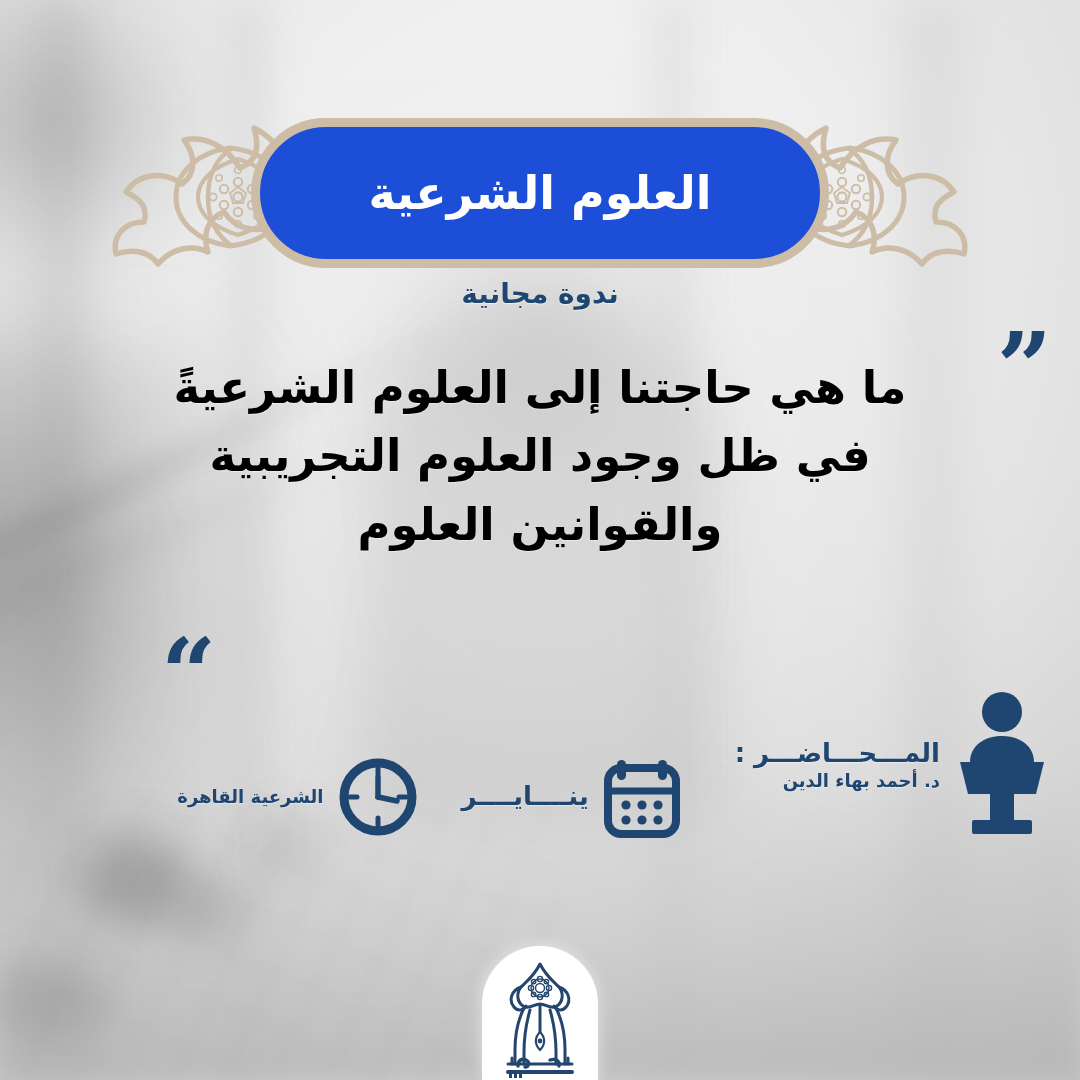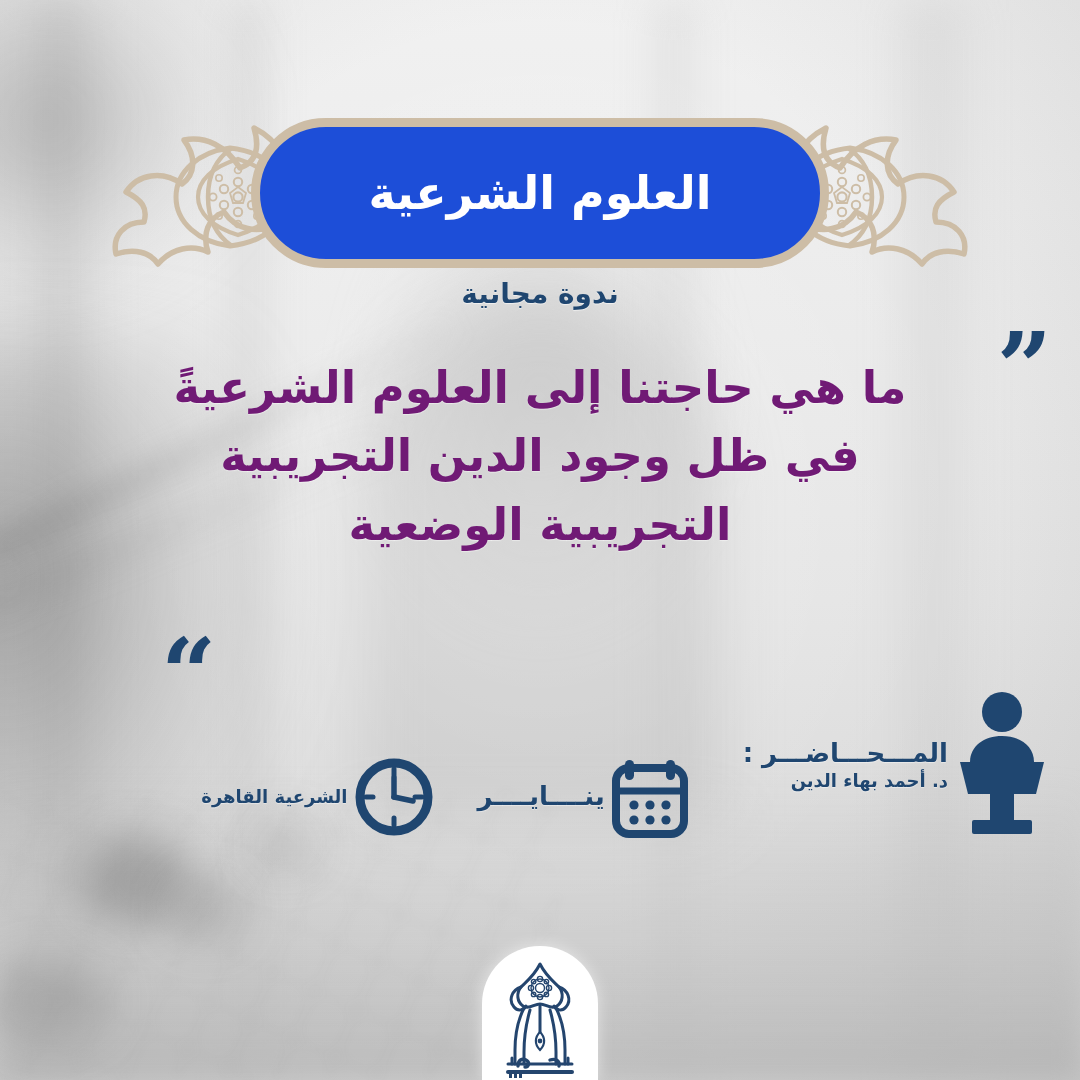--- a/index.html
+++ b/index.html
@@ -112,33 +112,33 @@
   .quote-wrap{position:absolute;left:0;right:0;top:330px;height:320px;}
   .qmark{
     position:absolute;color:#1f4670;font-weight:bold;
     font-size:96px;line-height:1;user-select:none;
     font-family:"DejaVu Serif","Liberation Serif",serif;
   }
   .qmark.close{right:28px;top:-10px;}
   .qmark.open{left:160px;top:248px;transform:rotate(180deg);}
   .quote{
     position:absolute;right:60px;left:60px;top:24px;
-    text-align:center;color:#701a75;
+    text-align:center;color:#000000;
     font-weight:bold;font-size:45px;line-height:1.52;
     text-shadow:0 1px 1px rgba(255,255,255,.45);
   }
   .quote .ql{display:block;white-space:nowrap;}
 
   
   .info-row{
     position:absolute;left:0;right:0;top:640px;height:200px;
     display:flex;flex-direction:row;align-items:flex-end;
     justify-content:flex-start;direction:rtl;
   }
-  .info-item{display:flex;flex-direction:row;align-items:center;gap:6px;}
+  .info-item{display:flex;flex-direction:row;align-items:center;gap:14px;}
   .info-item.speaker{margin-right:30px;}
   .info-item.date{margin-right:54px;}
   .info-item.time{margin-right:42px;}
   .info-text{
     color:#1f4670;font-weight:bold;font-size:26px;line-height:1.22;
     text-align:right;white-space:nowrap;
     text-shadow:0 1px 1px rgba(255,255,255,.45);
   }
   .info-text .l2{font-size:18px;}
   .icon{display:block;flex:none;}
@@ -247,22 +247,22 @@
       <div class="title-line">العلوم الشرعية</div>
     </div>
   </div>
 
   <div class="subtitle">ندوة مجانية</div>
 
   <div class="quote-wrap">
     <div class="qmark close">”</div>
     <div class="quote">
       <span class="ql">ما هي حاجتنا إلى العلوم الشرعيةً</span>
-      <span class="ql">في ظل وجود الدين التجريبية</span>
-      <span class="ql">التجريبية الوضعية</span>
+      <span class="ql">في ظل وجود العلوم التجريبية</span>
+      <span class="ql">والقوانين العلوم</span>
     </div>
     <div class="qmark open">”</div>
   </div>
 
   <div class="info-row">
 
     <div class="info-item speaker">
       <svg class="icon" width="96" height="150" viewBox="0 0 96 150">
         <circle cx="48" cy="22" r="20" fill="#1f4670"></circle>
         <path d="M16,72 C16,56 30,46 48,46 C66,46 80,56 80,72 Z" fill="#1f4670"></path>

